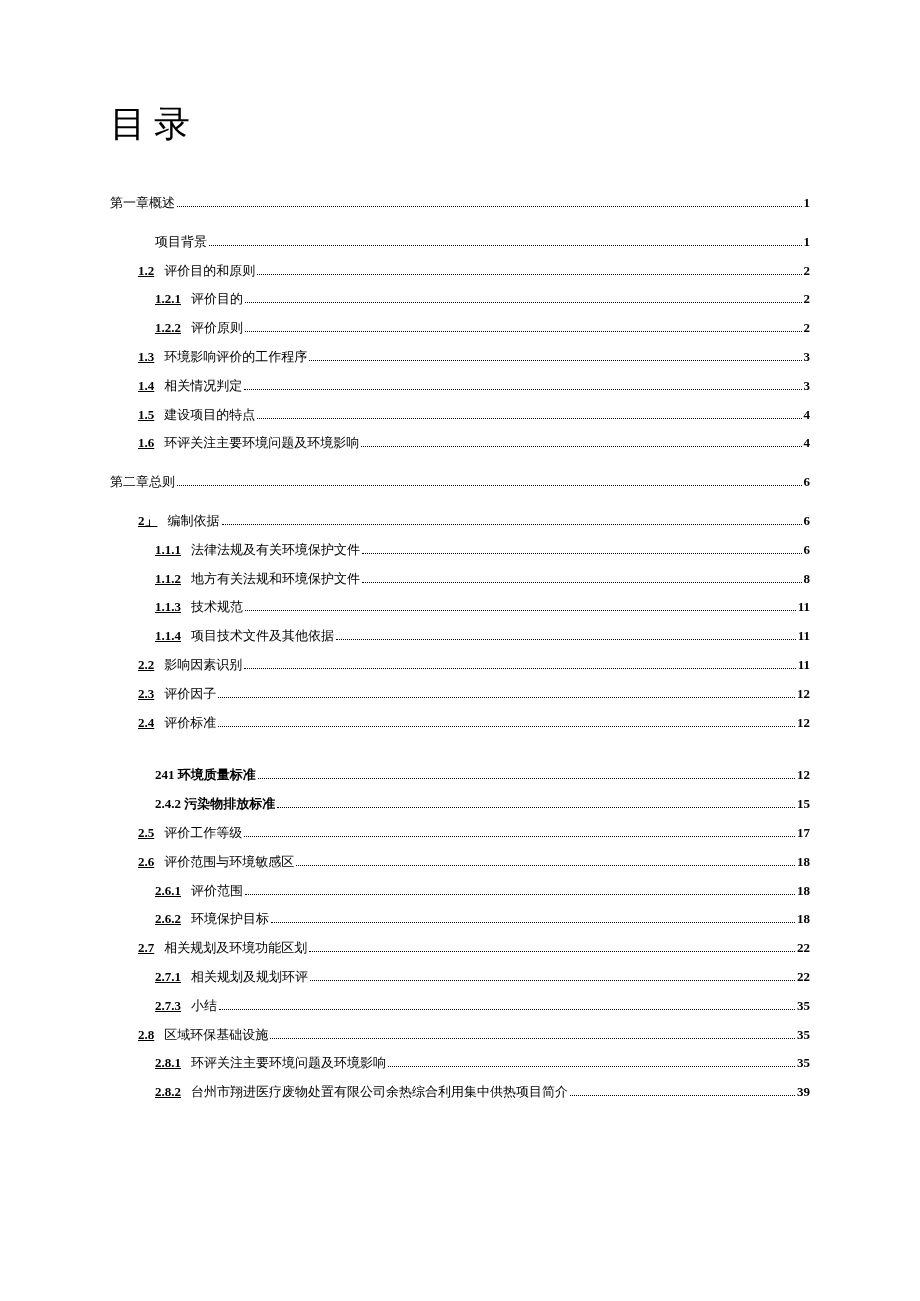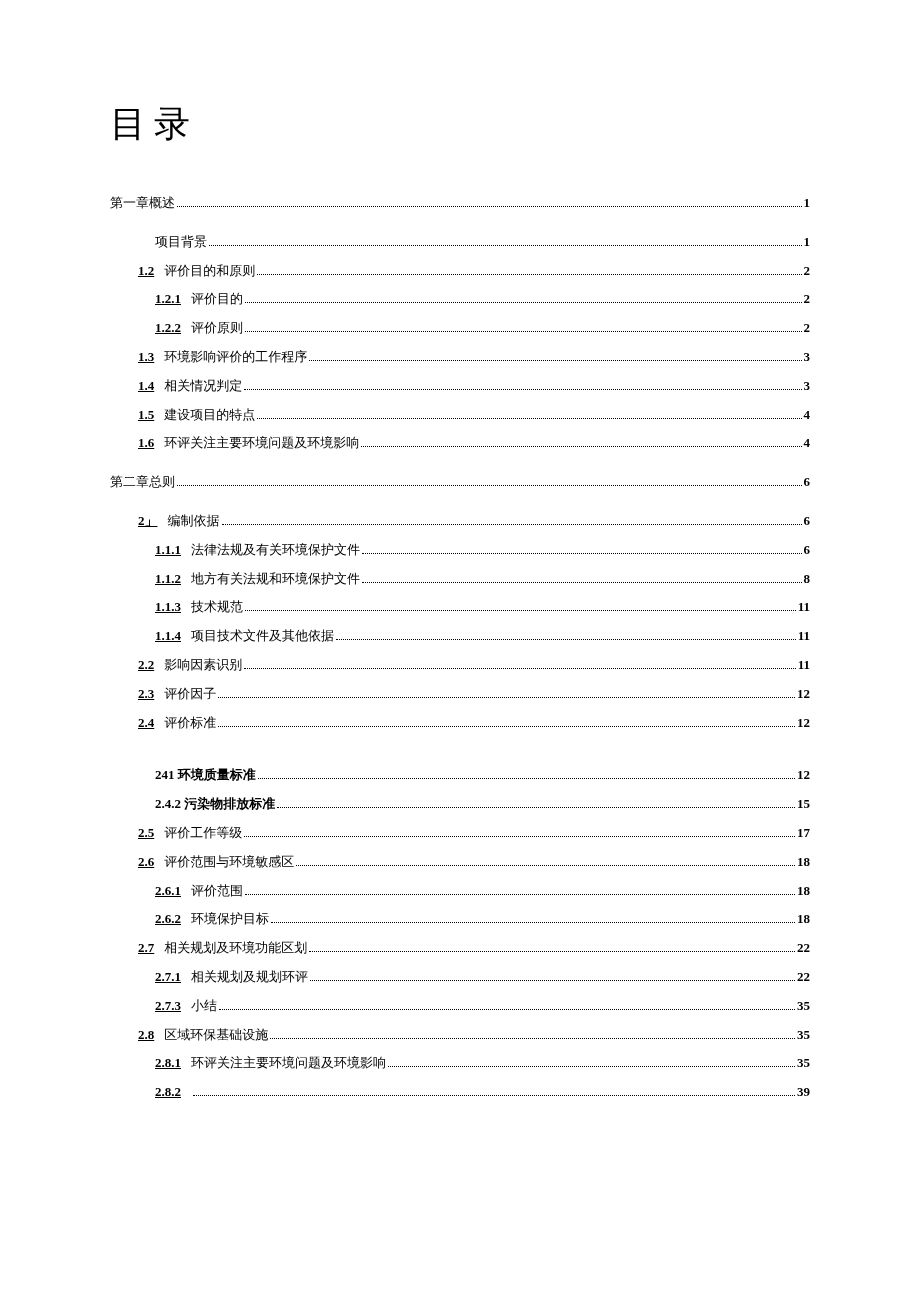--- a/index.html
+++ b/index.html
@@ -241,16 +241,17 @@
       <span class="toc-page">35</span>
     </div>
     <div class="toc-entry level-2">
       <span class="toc-number">2.8.1</span>
       <span class="toc-text">环评关注主要环境问题及环境影响</span>
       <span class="toc-dots"></span>
       <span class="toc-page">35</span>
     </div>
     <div class="toc-entry level-2">
       <span class="toc-number">2.8.2</span>
+      <span class="toc-text">台州市翔进医疗废物处置有限公司余热综合利用集中供热项目简介</span>
       <span class="toc-dots"></span>
       <span class="toc-page">39</span>
     </div>
   </div>
 
 </body></html>

